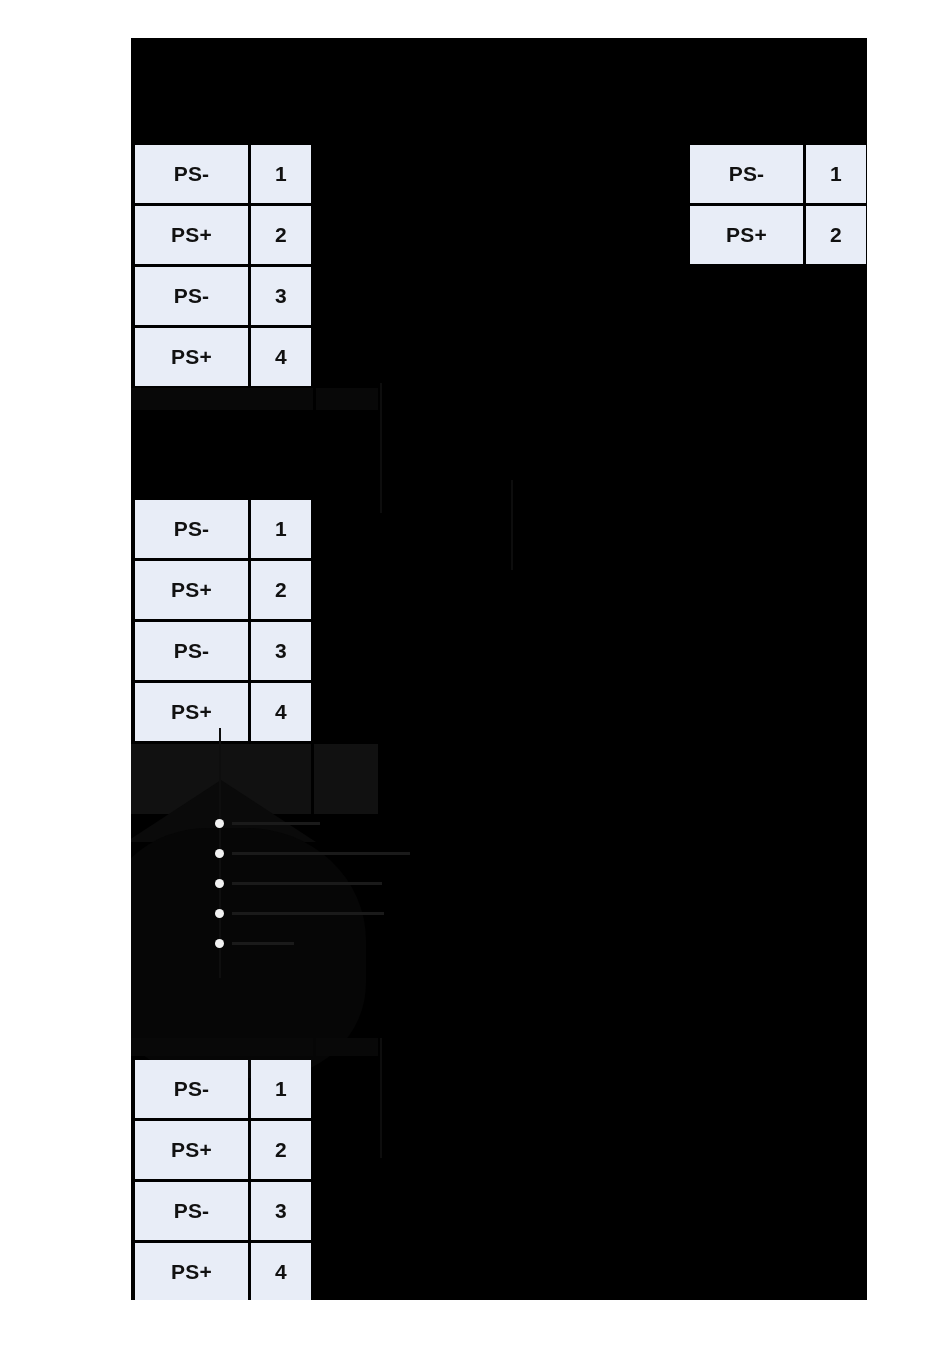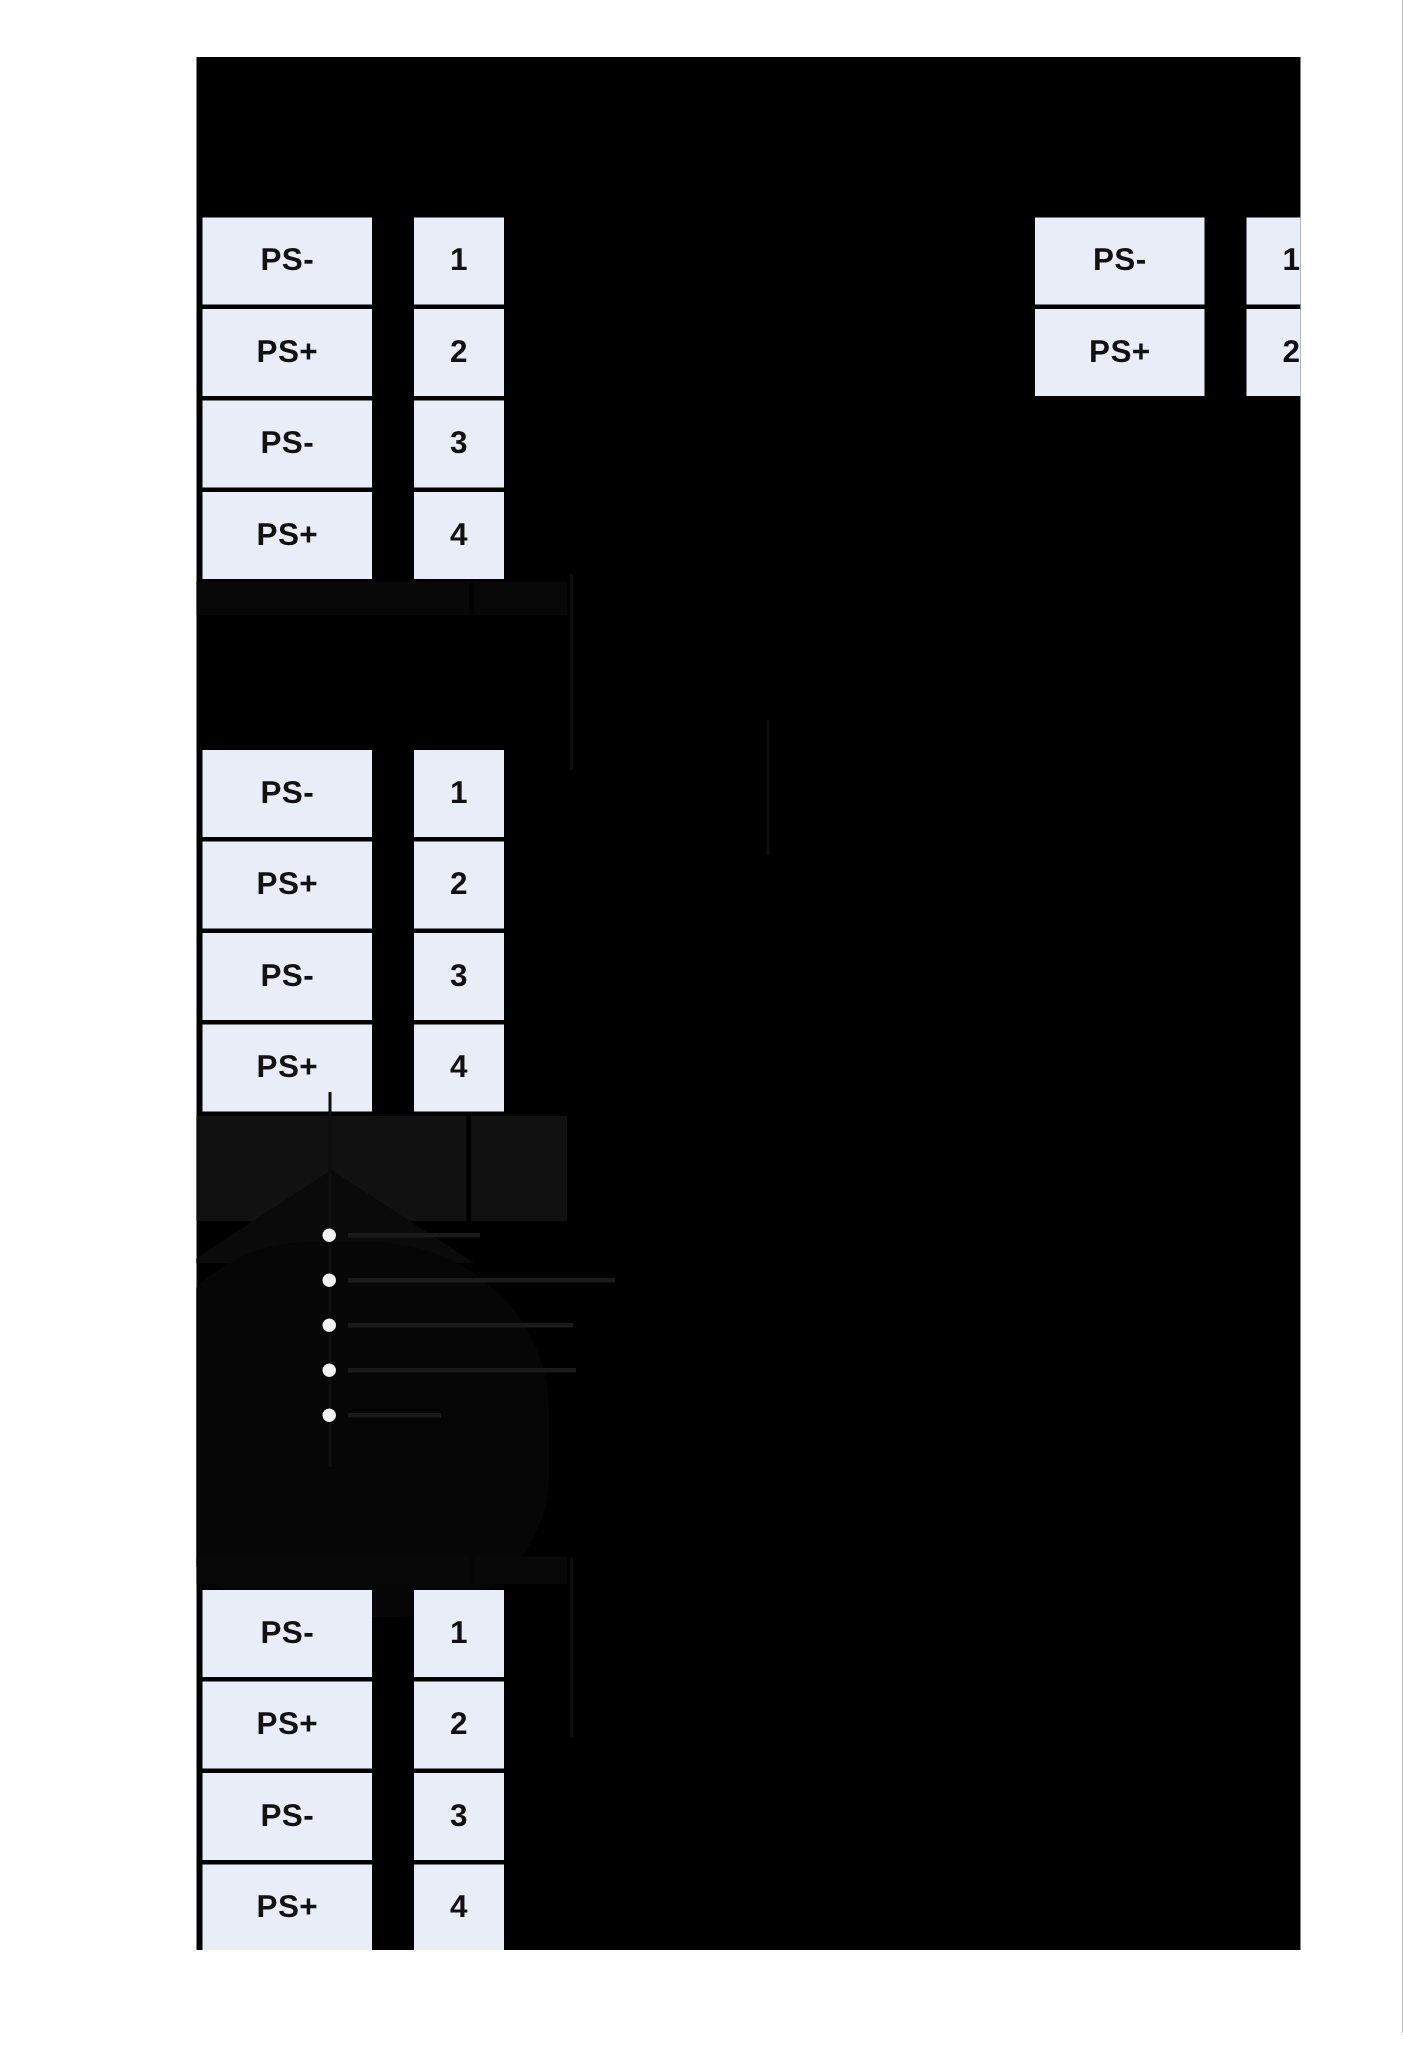--- a/index.html
+++ b/index.html
@@ -57,21 +57,20 @@
   }
 
   
   .pin-table {
     position: absolute;
     border-collapse: separate;
     border-spacing: 0;
   }
   .pin-row {
     display: flex;
-    gap: 25px;
   }
   .pin-cell {
     background: #e8edf7;
     color: #111111;
     font-size: 21px;
     font-weight: 700;
     display: flex;
     align-items: center;
     justify-content: center;
     box-sizing: border-box;

